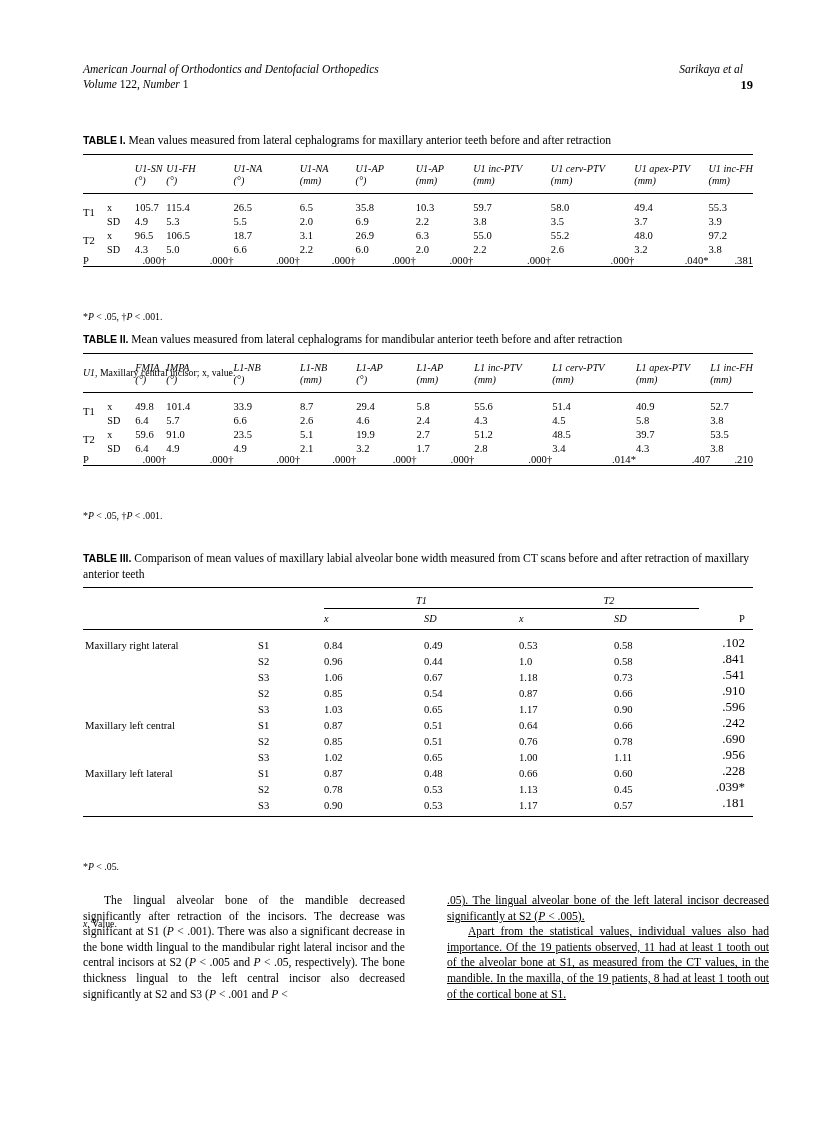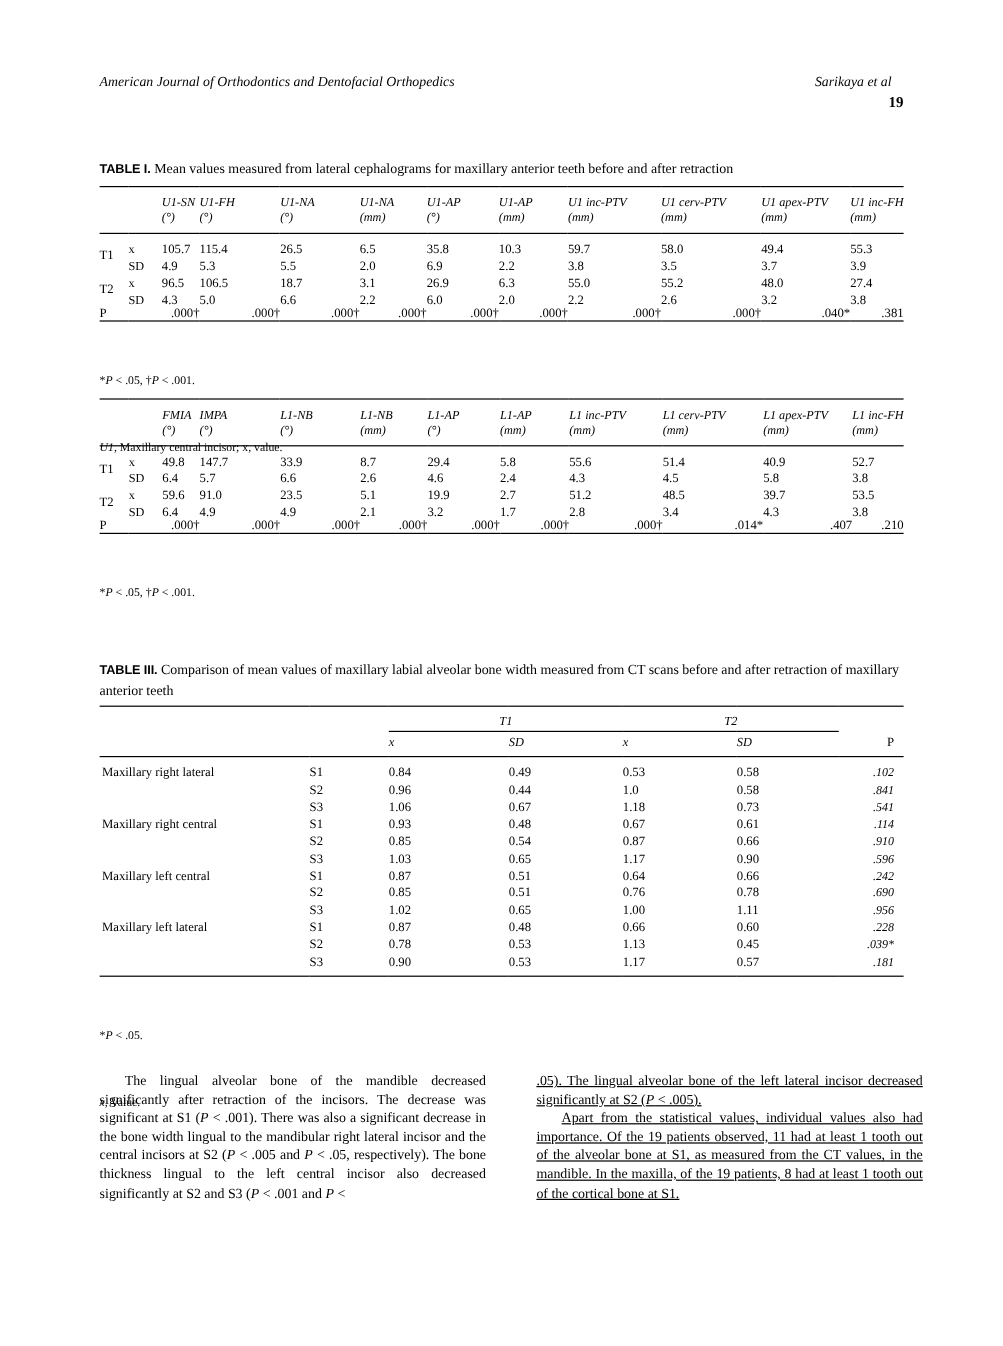--- a/index.html
+++ b/index.html
@@ -109,21 +109,21 @@
   
   table.t3 {
     border-collapse: collapse;
     width: 670px;
     font-size: 10.5px;
   }
   table.t3 td { padding: 0; vertical-align: bottom; font-weight: normal; }
   .t3 .lbl { font-size: 10.6px; text-align: left; padding-left: 2px; white-space: nowrap; }
   .t3 .site { font-size: 10.6px; text-align: left; }
   .t3 .v { font-size: 10.6px; text-align: left; white-space: nowrap; }
-  .t3 .pv { font-size: 10px; text-align: right; padding-right: 8px; white-space: nowrap; font-style: italic; }
+  .t3 .pv { font-size: 13px; text-align: right; padding-right: 8px; white-space: nowrap; }
   .t3 .spanhead {
     font-style: italic;
     font-size: 10.3px;
     text-align: center;
     padding-top: 6px;
     padding-bottom: 2px;
   }
   .t3 .spanrule { border-bottom: 1px solid #000; }
   .t3 .subhead {
     font-style: italic;
@@ -169,20 +169,23 @@
 </head>
 <body>
 
 <div class="page">
 
   <div class="runhead">
     <span class="line1">
       <span class="rh-left">American Journal of Orthodontics and Dentofacial Orthopedics</span>
       <span class="rh-right">Sarikaya et al</span>
       <span class="rh-page">19</span>
+    </span>
+    <span class="line2">
+      <span class="rh-vol-em">Volume</span><span class="rh-vol-num"> 122, </span><span class="rh-vol-em">Number</span><span class="rh-vol-num"> 1</span>
     </span>
   </div>
 
   <div class="tbl-block" id="block-t1" style="top:133px;">
     <div class="tbl-caption">
       <span class="tlabel">TABLE I.</span>
       <span>Mean values measured from lateral cephalograms for maxillary anterior teeth before and after retraction</span>
     </div>
     <table class="data" id="tbl1">
         <colgroup>
@@ -249,21 +252,21 @@
             <td class="stat">x</td>
             <td class="num">96.5</td>
             <td class="num">106.5</td>
             <td class="num">18.7</td>
             <td class="num">3.1</td>
             <td class="num">26.9</td>
             <td class="num">6.3</td>
             <td class="num">55.0</td>
             <td class="num">55.2</td>
             <td class="num">48.0</td>
-            <td class="num">27.4</td>
+            <td class="num">97.2</td>
           </tr>
           <tr class="datarow">
             <td class="stat">SD</td>
             <td class="num">4.3</td>
             <td class="num">5.0</td>
             <td class="num">6.6</td>
             <td class="num">2.2</td>
             <td class="num">6.0</td>
             <td class="num">2.0</td>
             <td class="num">2.2</td>
@@ -287,20 +290,24 @@
           </tr>
         </tbody>
       </table>
     <div class="tbl-notes">
       <div><span>*</span><span class="em">P</span><span> &lt; .05, </span><span>†</span><span class="em">P</span><span> &lt; .001.</span></div>
       <div><span class="em">U1</span><span>, Maxillary central incisor; x, value.</span></div>
     </div>
   </div>
 
   <div class="tbl-block" id="block-t2" style="top:332px;">
+    <div class="tbl-caption">
+      <span class="tlabel">TABLE II.</span>
+      <span>Mean values measured from lateral cephalograms for mandibular anterior teeth before and after retraction</span>
+    </div>
     <table class="data" id="tbl2">
         <colgroup>
           <col style="width:24px">
           <col style="width:30px">
           <col style="width:32px">
           <col style="width:73px">
           <col style="width:72px">
           <col style="width:60px">
           <col style="width:65px">
           <col style="width:62px">
@@ -324,21 +331,21 @@
             <td class="colhead">L1-AP<span class="u2">(mm)</span></td>
             <td class="colhead">L1 inc-PTV<span class="u2">(mm)</span></td>
             <td class="colhead">L1 cerv-PTV<span class="u2">(mm)</span></td>
             <td class="colhead">L1 apex-PTV<span class="u2">(mm)</span></td>
             <td class="colhead">L1 inc-FH<span class="u2">(mm)</span></td>
           </tr>
           <tr class="datarow first">
             <td class="grp" rowspan="2" style="vertical-align:middle">T1</td>
             <td class="stat">x</td>
             <td class="num">49.8</td>
-            <td class="num">147.7</td>
+            <td class="num">101.4</td>
             <td class="num">33.9</td>
             <td class="num">8.7</td>
             <td class="num">29.4</td>
             <td class="num">5.8</td>
             <td class="num">55.6</td>
             <td class="num">51.4</td>
             <td class="num">40.9</td>
             <td class="num">52.7</td>
           </tr>
           <tr class="datarow">
@@ -458,29 +465,20 @@
           <tr class="r">
             <td class="lbl"></td>
             <td class="site">S3</td>
             <td class="v">1.06</td>
             <td class="v">0.67</td>
             <td class="v">1.18</td>
             <td class="v">0.73</td>
             <td class="pv">.541</td>
           </tr>
           <tr class="r">
-            <td class="lbl">Maxillary right central</td>
-            <td class="site">S1</td>
-            <td class="v">0.93</td>
-            <td class="v">0.48</td>
-            <td class="v">0.67</td>
-            <td class="v">0.61</td>
-            <td class="pv">.114</td>
-          </tr>
-          <tr class="r">
             <td class="lbl"></td>
             <td class="site">S2</td>
             <td class="v">0.85</td>
             <td class="v">0.54</td>
             <td class="v">0.87</td>
             <td class="v">0.66</td>
             <td class="pv">.910</td>
           </tr>
           <tr class="r">
             <td class="lbl"></td>

